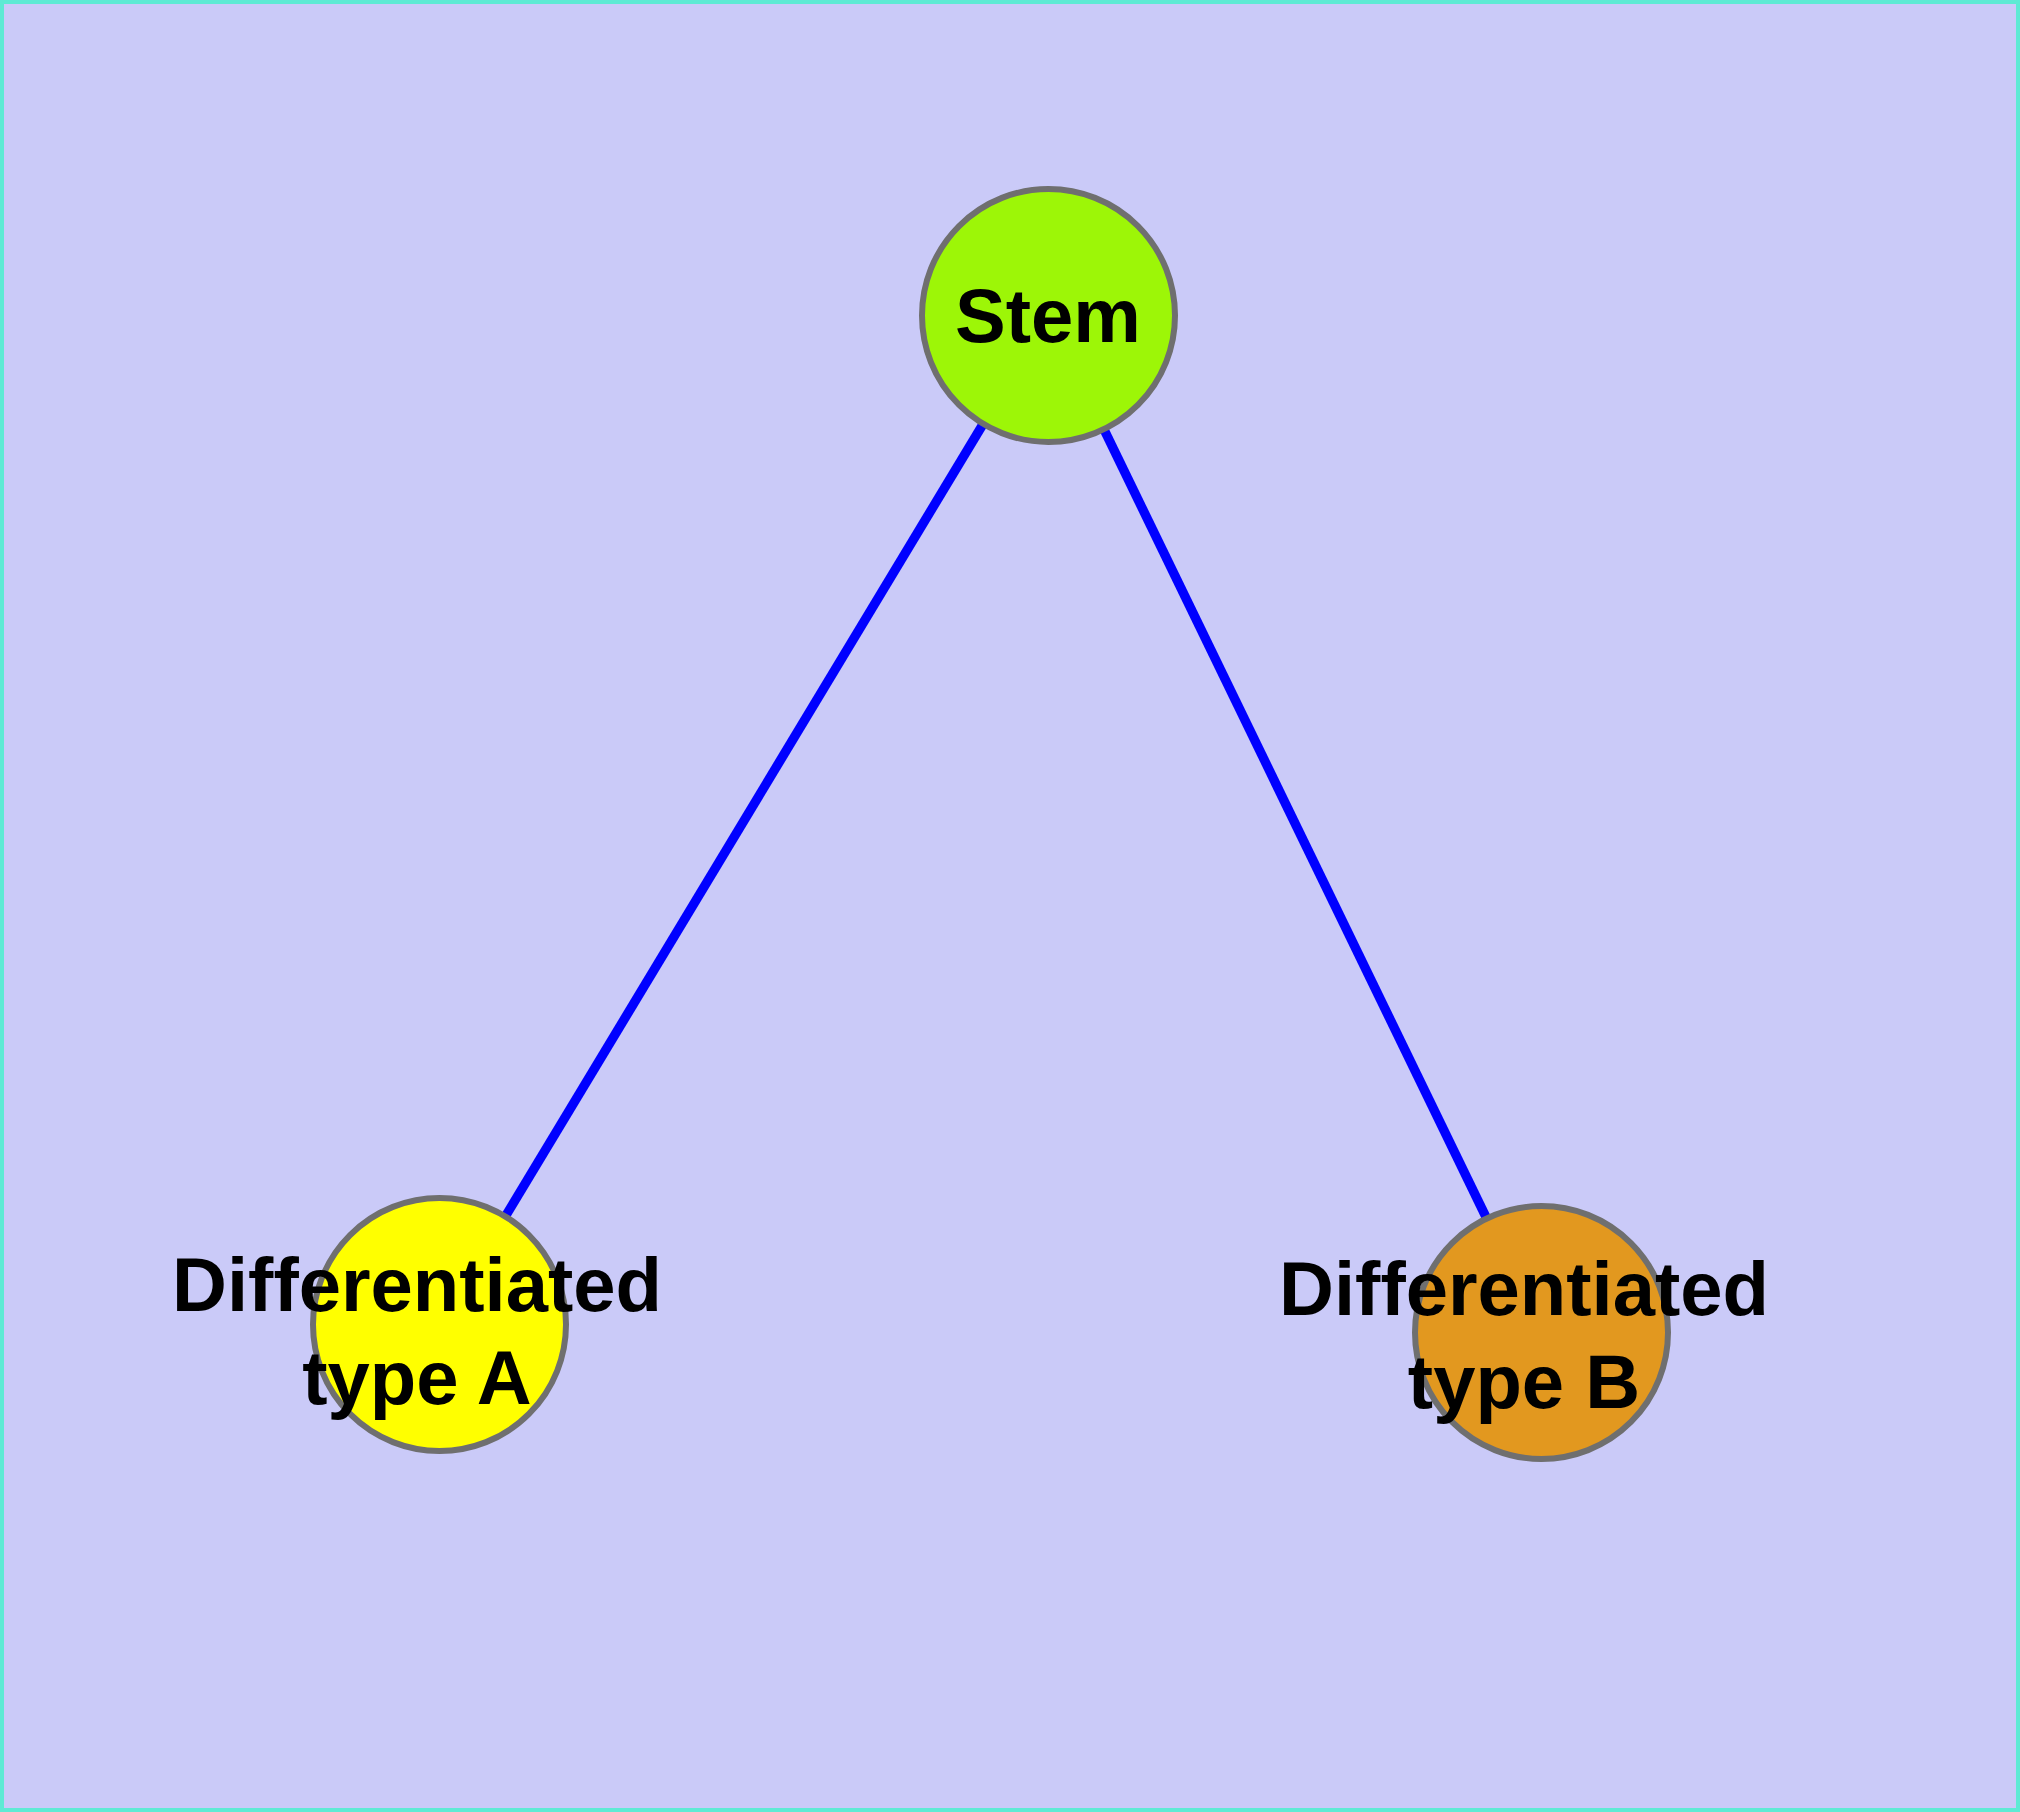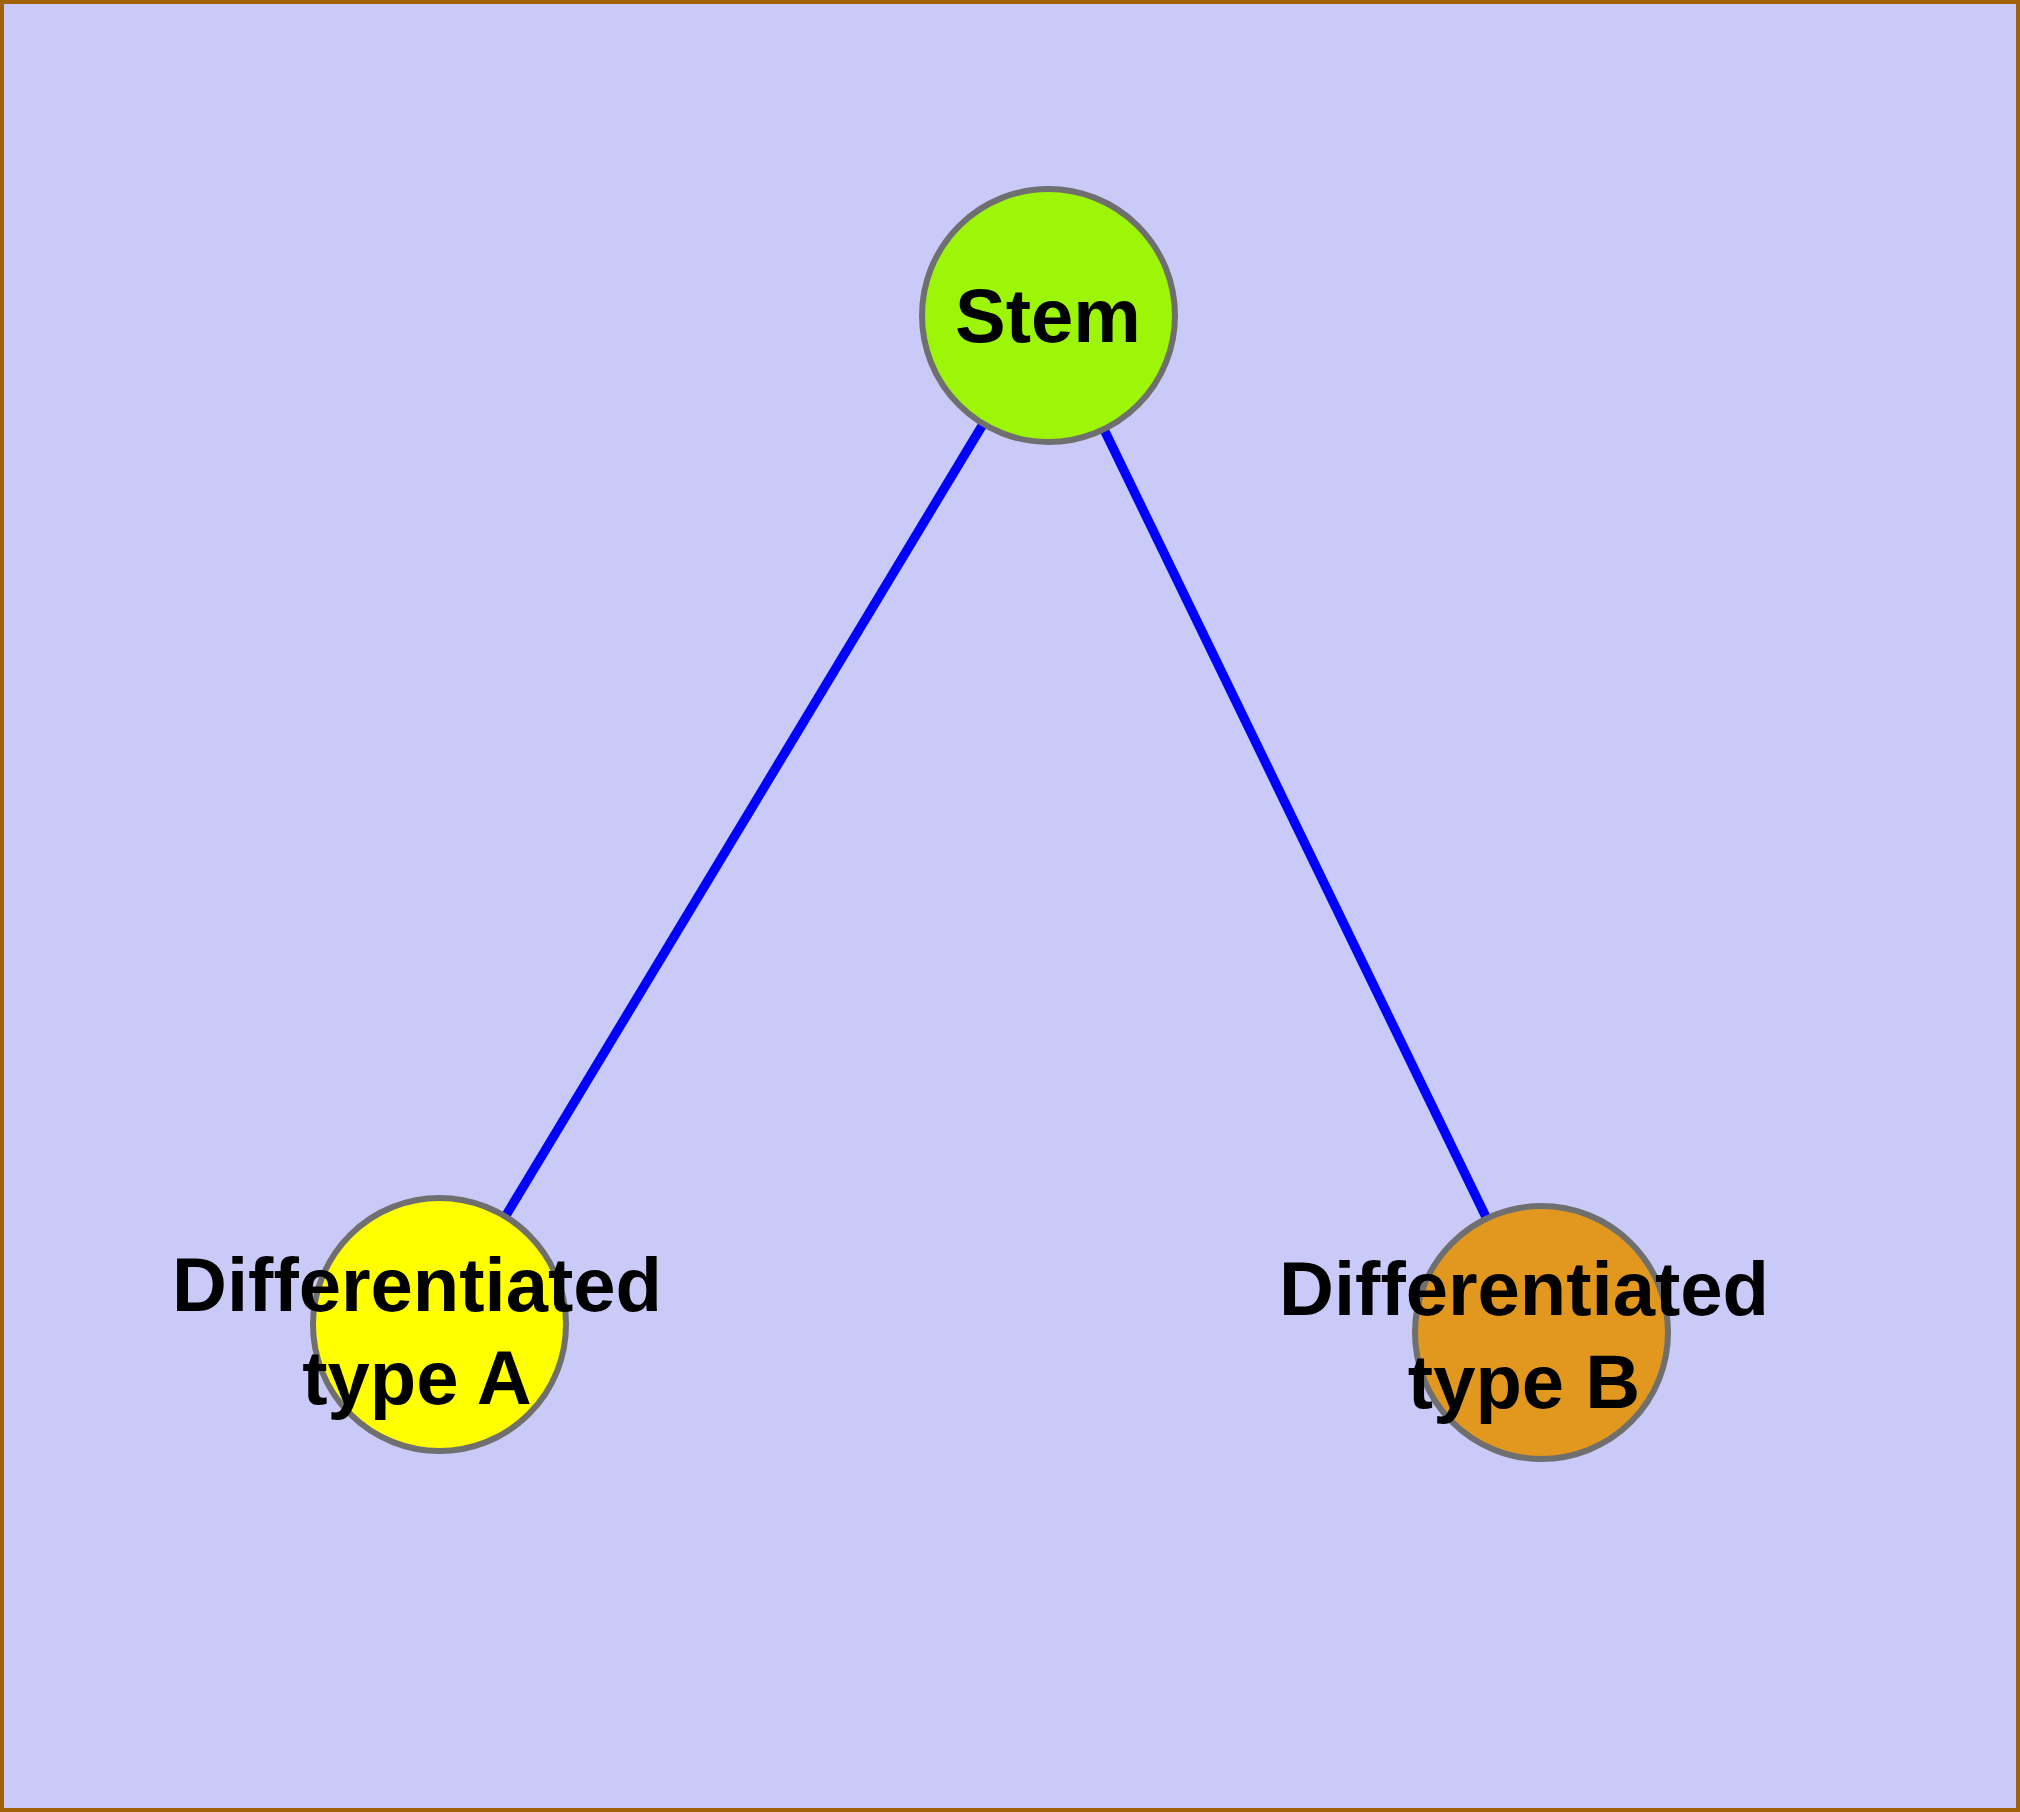--- a/index.html
+++ b/index.html
@@ -53,21 +53,21 @@
     font-weight: bold;
     color: #000000;
     text-align: center;
     white-space: pre-line;
     letter-spacing: 0px;
   }
 </style>
 </head>
 <body>
 
-<div class="frame" style="background: #a16207;">
+<div class="frame" style="background: #5eead4;">
   <div class="canvas" style="background: rgb(202, 202, 248);"></div>
   <div class="layer">
     <svg class="edges-svg" xmlns="http://www.w3.org/2000/svg" viewBox="0 0 2384 2138" width="2021" height="1812">
         <line x1="1237" y1="372" x2="519" y2="1563" stroke="#0000FF" stroke-width="11"></line>
         <line x1="1237" y1="372" x2="1819" y2="1572" stroke="#0000FF" stroke-width="11"></line>
       </svg>
   <div class="node" style="left: 919px; top: 186px; width: 259px; height: 259px; background: rgb(157, 246, 7); border-color: rgb(111, 111, 111);"></div>
       <div class="node" style="left: 310px; top: 1195px; width: 259px; height: 259px; background: rgb(255, 255, 0); border-color: rgb(111, 111, 111);"></div>
       <div class="node" style="left: 1412px; top: 1203px; width: 259px; height: 259px; background: rgb(226, 152, 31); border-color: rgb(111, 111, 111);"></div>
       <div class="node-label" style="left: 1048px; top: 315px; color: rgb(0, 0, 0);">Stem</div>

